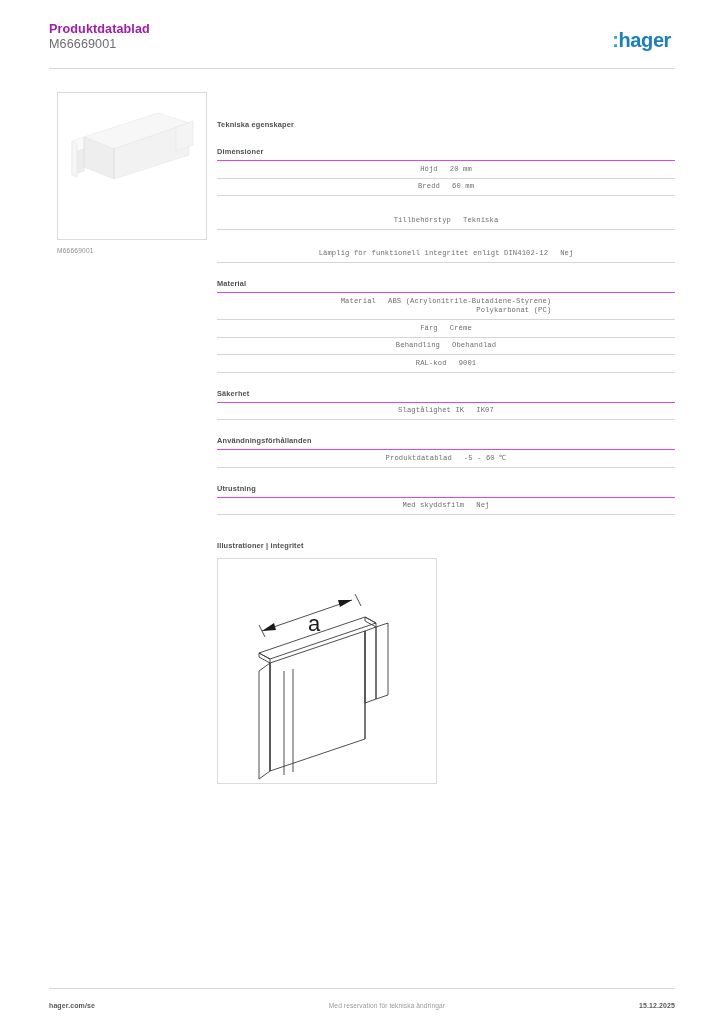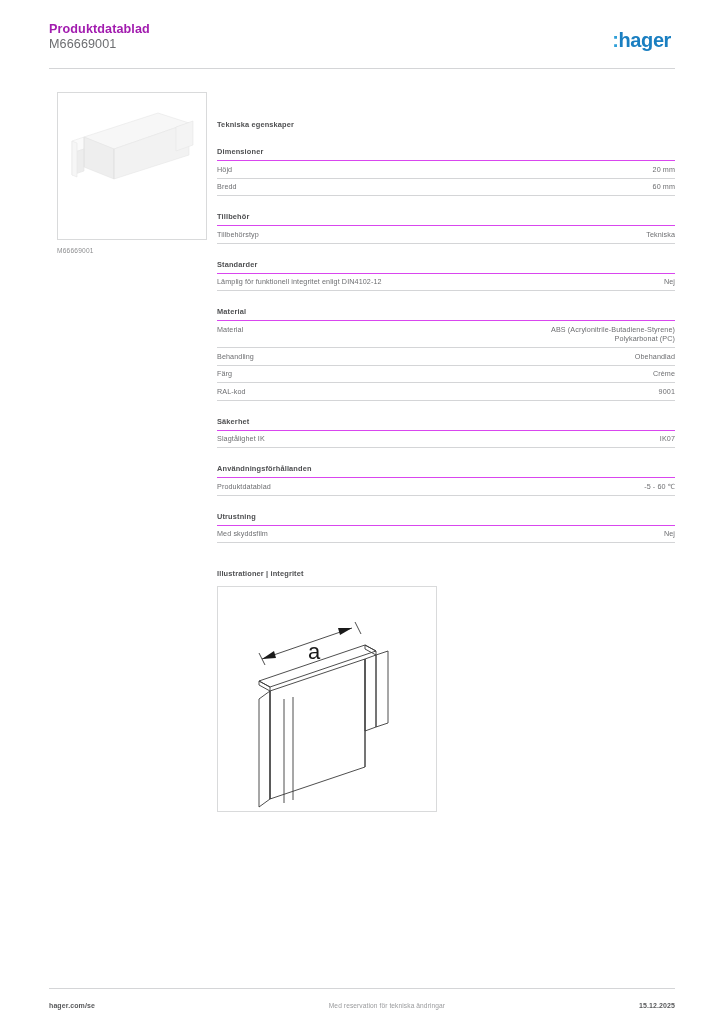--- a/index.html
+++ b/index.html
@@ -128,24 +128,25 @@
     color: #4f5052;
     letter-spacing: 0.15px;
     padding-bottom: 3px;
     border-bottom: 1px solid #d946ef;
     line-height: 10px;
   }
 
   .spec-row {
     display: flex;
     align-items: flex-start;
-    justify-content: space-between;
+    justify-content: center;
     border-bottom: 1px solid #d4d5d7;
     padding: 3.5px 0 3.5px 0;
     min-height: 14px;
+    font-family: Liberation Mono, monospace;
   }
   .spec-label {
     font-size: 7.2px;
     color: #6d6e71;
     letter-spacing: 0.1px;
     line-height: 9.5px;
     flex: 0 1 auto;
     padding-right: 12px;
   }
   .spec-value {
@@ -266,47 +267,45 @@
           <div class="spec-row">
             <div class="spec-label">Höjd</div>
             <div class="spec-value">20 mm</div>
           </div>
           <div class="spec-row">
             <div class="spec-label">Bredd</div>
             <div class="spec-value">60 mm</div>
           </div>
         </div>
         <div class="spec-group">
-          <div class="group-title">Tillbehör</div>
           <div class="spec-row">
             <div class="spec-label">Tillbehörstyp</div>
             <div class="spec-value">Tekniska</div>
           </div>
         </div>
         <div class="spec-group">
-          <div class="group-title">Standarder</div>
           <div class="spec-row">
             <div class="spec-label">Lämplig för funktionell integritet enligt DIN4102-12</div>
             <div class="spec-value">Nej</div>
           </div>
         </div>
         <div class="spec-group">
           <div class="group-title">Material</div>
           <div class="spec-row">
             <div class="spec-label">Material</div>
             <div class="spec-value">ABS (Acrylonitrile-Butadiene-Styrene)
 Polykarbonat (PC)</div>
           </div>
           <div class="spec-row">
+            <div class="spec-label">Färg</div>
+            <div class="spec-value">Crème</div>
+          </div>
+          <div class="spec-row">
             <div class="spec-label">Behandling</div>
             <div class="spec-value">Obehandlad</div>
-          </div>
-          <div class="spec-row">
-            <div class="spec-label">Färg</div>
-            <div class="spec-value">Crème</div>
           </div>
           <div class="spec-row">
             <div class="spec-label">RAL-kod</div>
             <div class="spec-value">9001</div>
           </div>
         </div>
         <div class="spec-group">
           <div class="group-title">Säkerhet</div>
           <div class="spec-row">
             <div class="spec-label">Slagtålighet IK</div>

